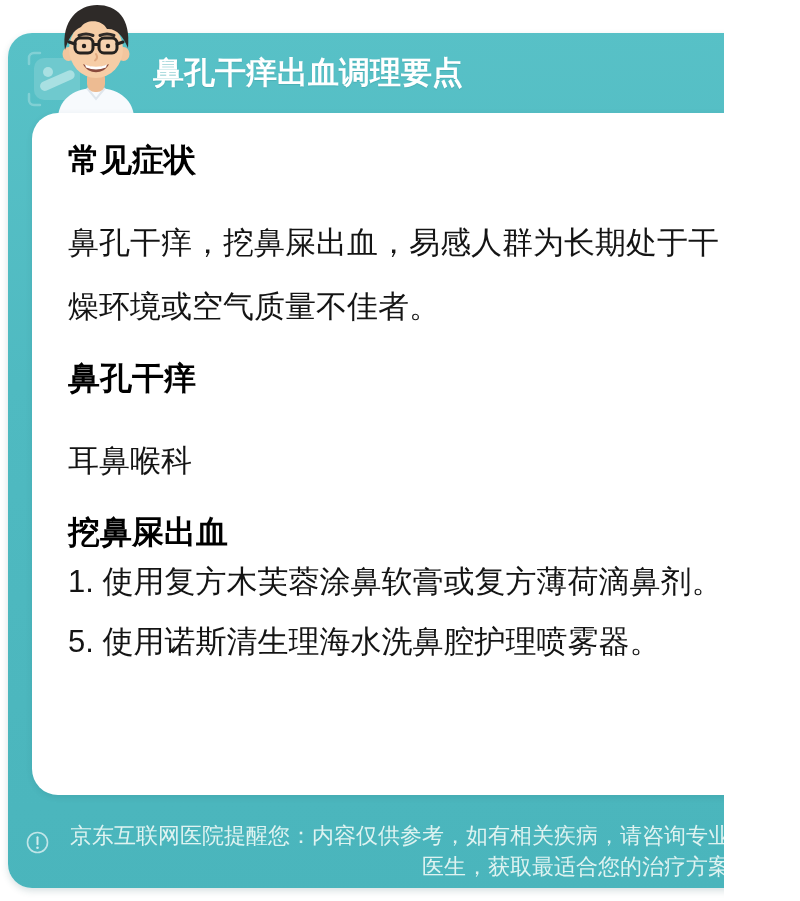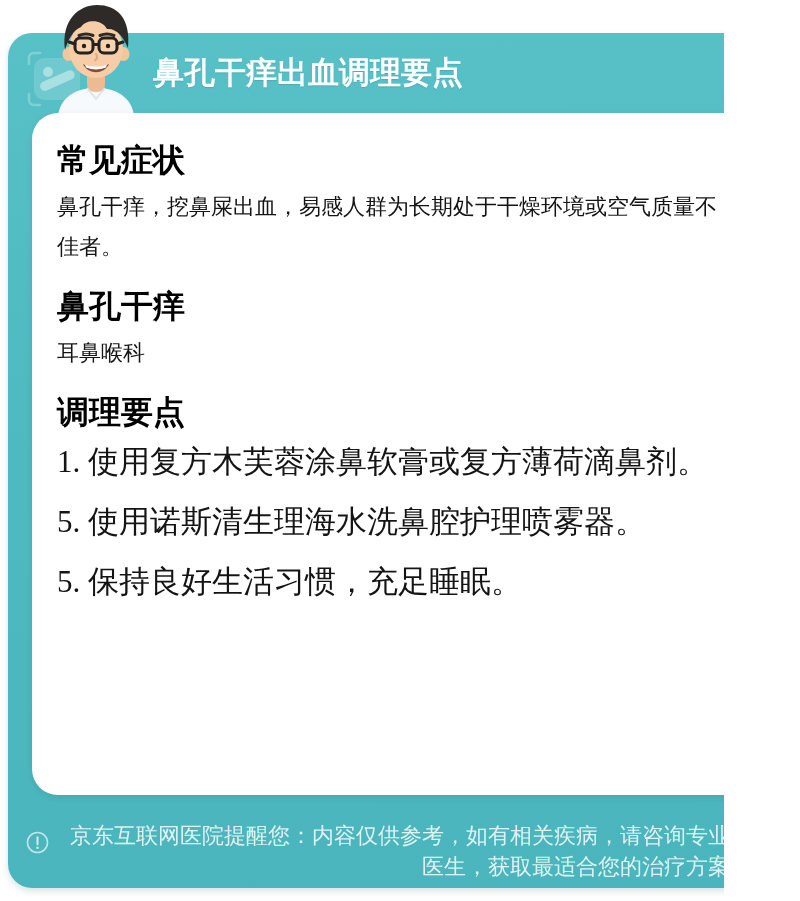--- a/index.html
+++ b/index.html
@@ -10,53 +10,53 @@
     --badge-glyph:#A9E0E2;
     --card-bg:#FFFFFF;
     --heading-color:#000000;
     --body-color:#141414;
     --footer-text-color:#DFF3F1;
     --thumb-color:#CDF2EA;
   }
   *{margin:0;padding:0;box-sizing:border-box;}
   html,body{width:800px;height:901px;background:#fff;}
   body{font-family:"Liberation Sans","DejaVu Sans",sans-serif;}
-  .stage{position:relative;width:724px;height:901px;background:#fff;overflow:hidden;font-family:Liberation Serif, serif;}
+  .stage{position:relative;width:724px;height:901px;background:#fff;overflow:hidden;}
 
   .teal-card{
     position:absolute;left:8px;top:33px;width:783px;height:855px;
     border-radius:24px;
     background:linear-gradient(178deg,var(--teal-light) 0%,var(--teal) 40%,var(--teal-dark) 100%);
     box-shadow:0 3px 7px rgba(40,90,95,.18);
   }
 
   .badge{position:absolute;left:26px;top:50px;width:62px;height:58px;}
   .avatar{position:absolute;left:50px;top:2px;width:92px;height:114px;}
   .header-title{
     position:absolute;left:153px;top:56px;
     font-size:31px;line-height:34px;font-weight:700;color:#ffffff;
     text-shadow:0 1px 1px rgba(0,80,85,.15);
     white-space:nowrap;
   }
 
   .white-card{
     position:absolute;left:32px;top:113px;width:725px;height:682px;
     background:var(--card-bg);border-radius:26px;
-    padding:26px 20px 26px 25px;
+    padding:26px 20px 26px 36px;
     box-shadow:0 2px 6px rgba(0,60,65,.10);
     overflow:hidden;
   }
   .section-heading{
     font-size:32px;line-height:42px;font-weight:700;color:var(--heading-color);
   }
   .section-heading + .section-heading,
   .section-body + .section-heading,
   ol + .section-heading{margin-top:18px;}
   .section-body{
-    font-size:22px;line-height:40px;color:var(--body-color);margin-top:6px;
+    font-size:31px;line-height:64px;color:var(--body-color);margin-top:30px;
   }
   .care-list{
     list-style:none;margin-top:6px;
   }
   .care-list li{
     font-size:31px;line-height:45px;color:var(--body-color);margin-bottom:15px;
   }
 
   .footer{position:absolute;left:26px;top:820px;width:748px;display:flex;align-items:flex-start;text-align:right;}
   .info-icon{flex:0 0 auto;margin-top:11px;}
@@ -114,25 +114,24 @@
 
   <div class="header-title">鼻孔干痒出血调理要点</div>
 
   <div class="white-card">
     <div class="section-heading">常见症状</div>
     <p class="section-body">鼻孔干痒，挖鼻屎出血，易感人群为长期处于干燥环境或空气质量不佳者。</p>
 
     <div class="section-heading">鼻孔干痒</div>
     <p class="section-body">耳鼻喉科</p>
 
-    <div class="section-heading">调理要点</div>
+    <div class="section-heading">挖鼻屎出血</div>
     <ol class="care-list">
         <li>1. 使用复方木芙蓉涂鼻软膏或复方薄荷滴鼻剂。</li>
         <li>5. 使用诺斯清生理海水洗鼻腔护理喷雾器。</li>
-        <li>5. 保持良好生活习惯，充足睡眠。</li>
       </ol>
   </div>
 
   <div class="footer">
     <span class="info-icon">
       <svg width="23" height="23" viewBox="0 0 23 23">
         <circle cx="11.5" cy="11.5" r="10" fill="none" stroke="rgba(255,255,255,0.65)" stroke-width="1.6"></circle>
         <line x1="11.5" y1="6.2" x2="11.5" y2="13.2" stroke="rgba(255,255,255,0.75)" stroke-width="2" stroke-linecap="round"></line>
         <circle cx="11.5" cy="16.8" r="1.3" fill="rgba(255,255,255,0.75)"></circle>
       </svg>

